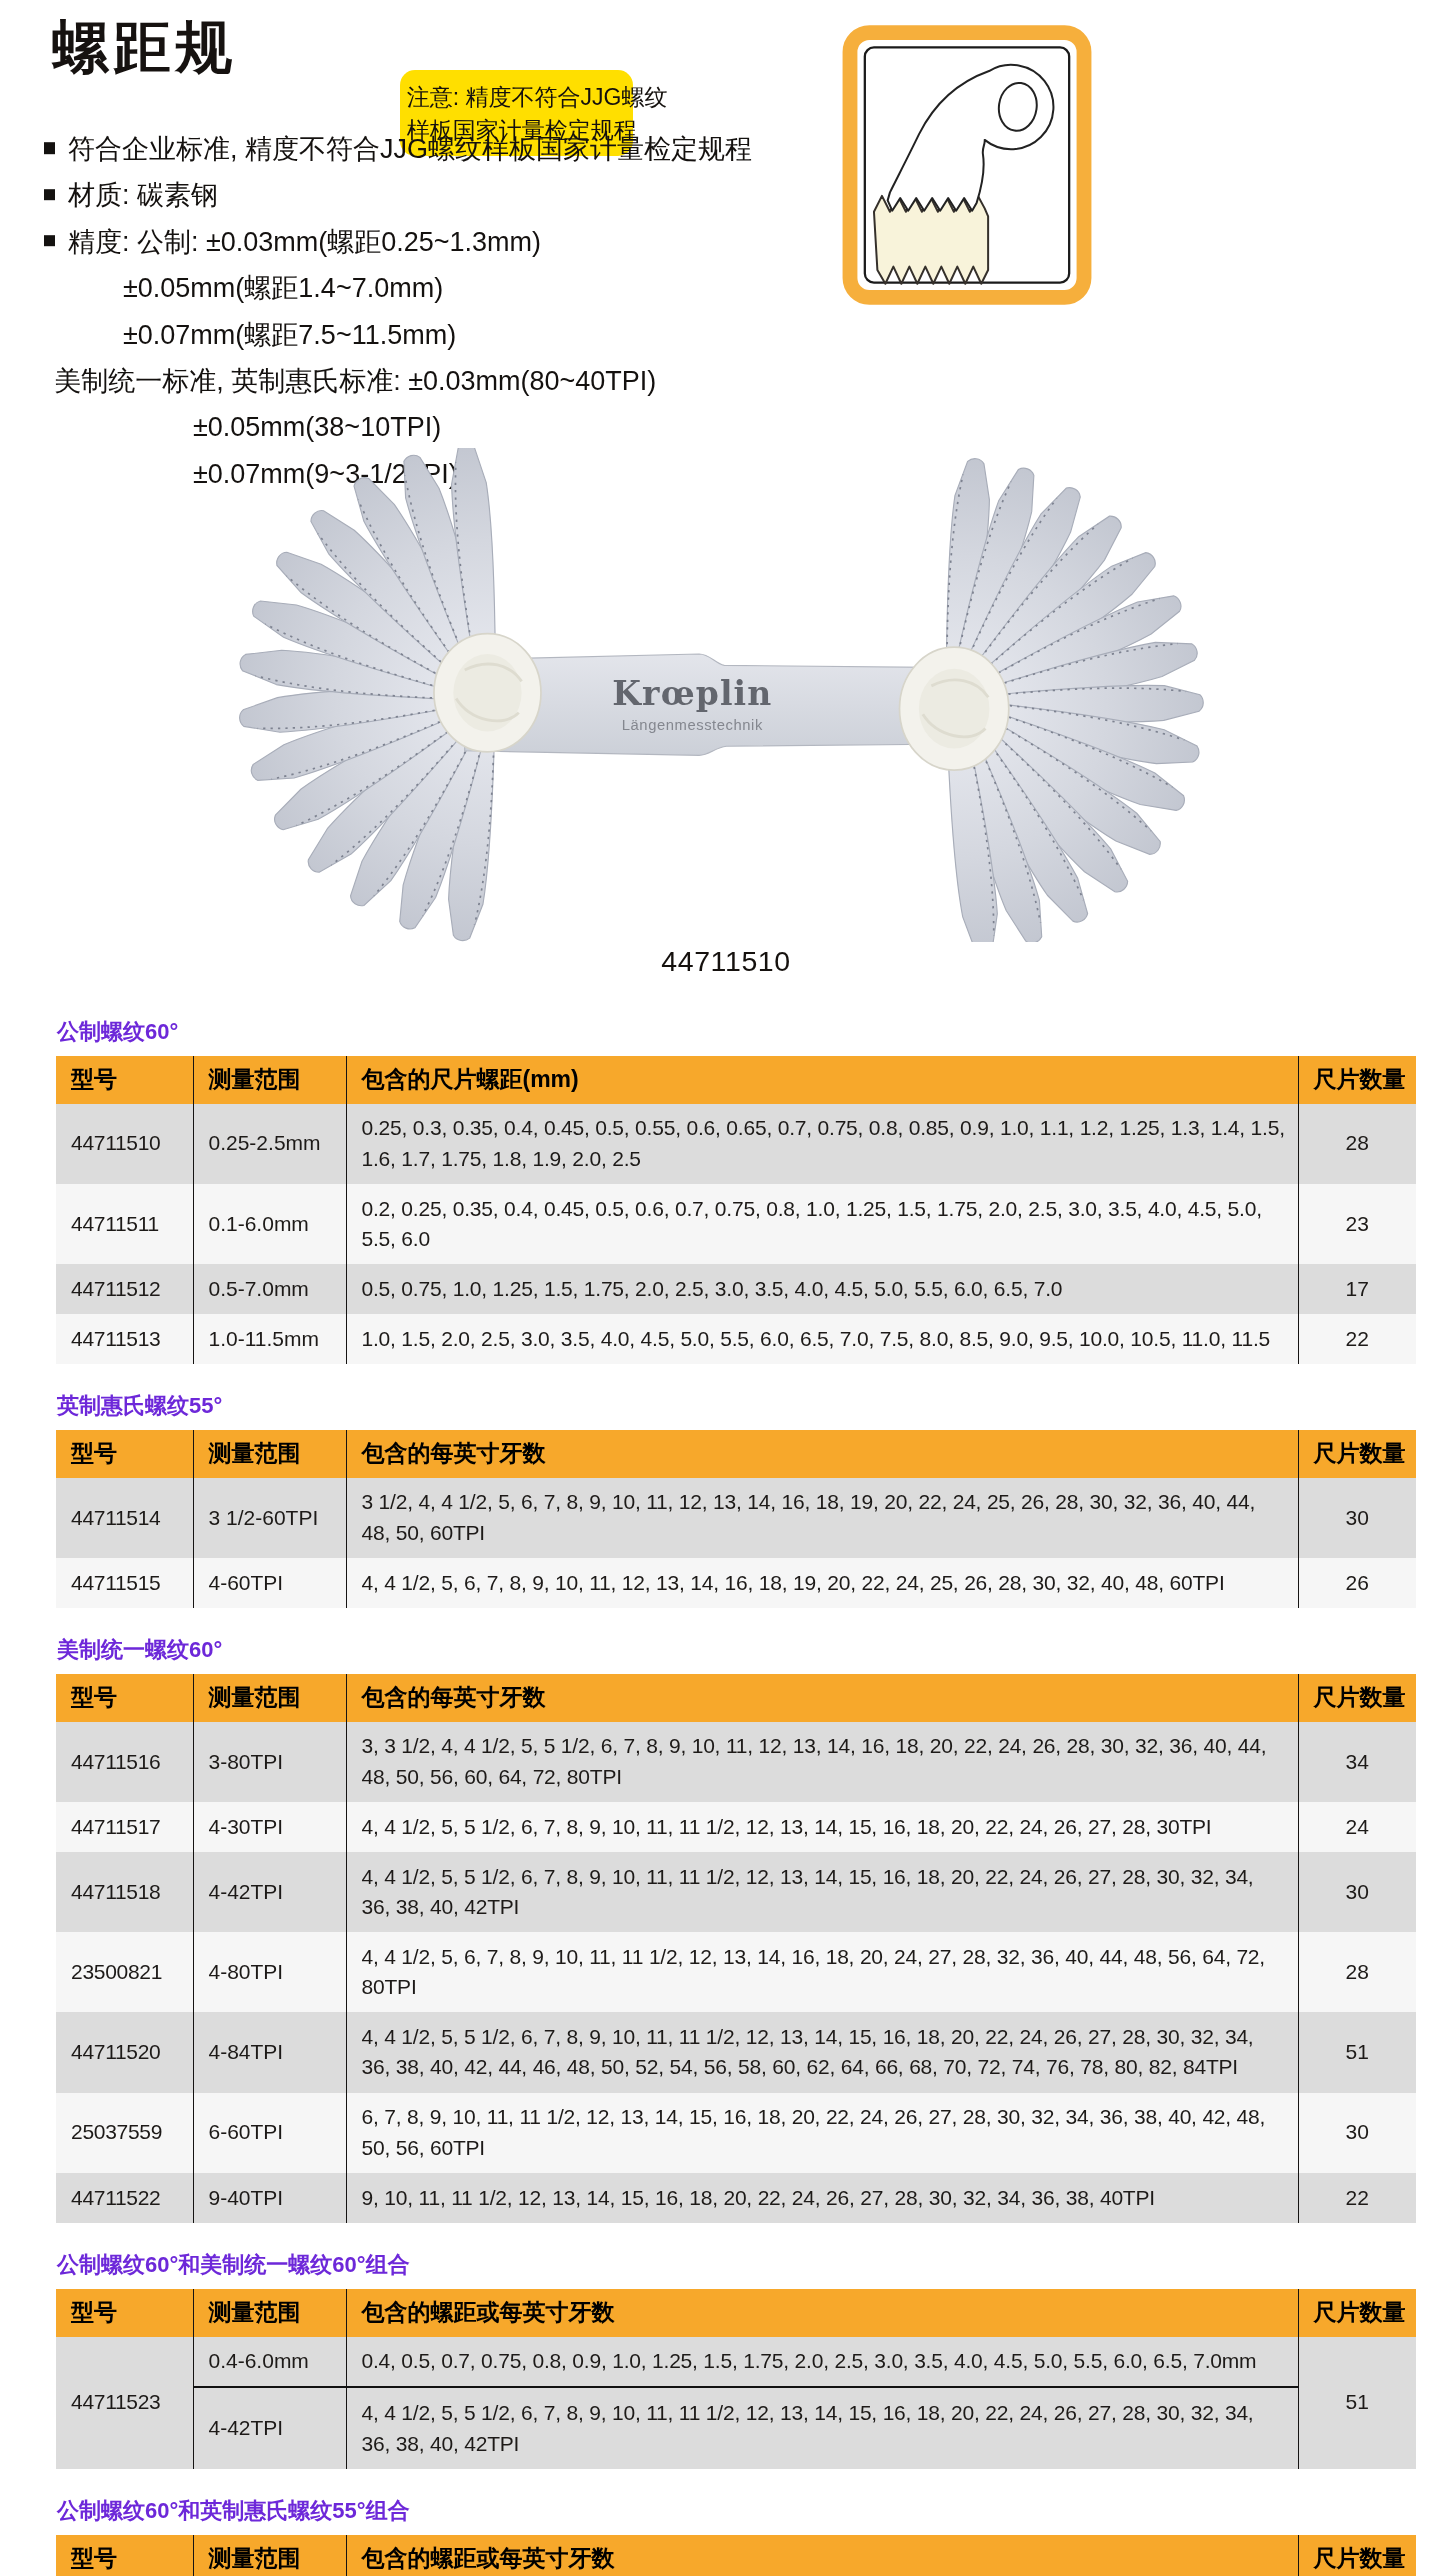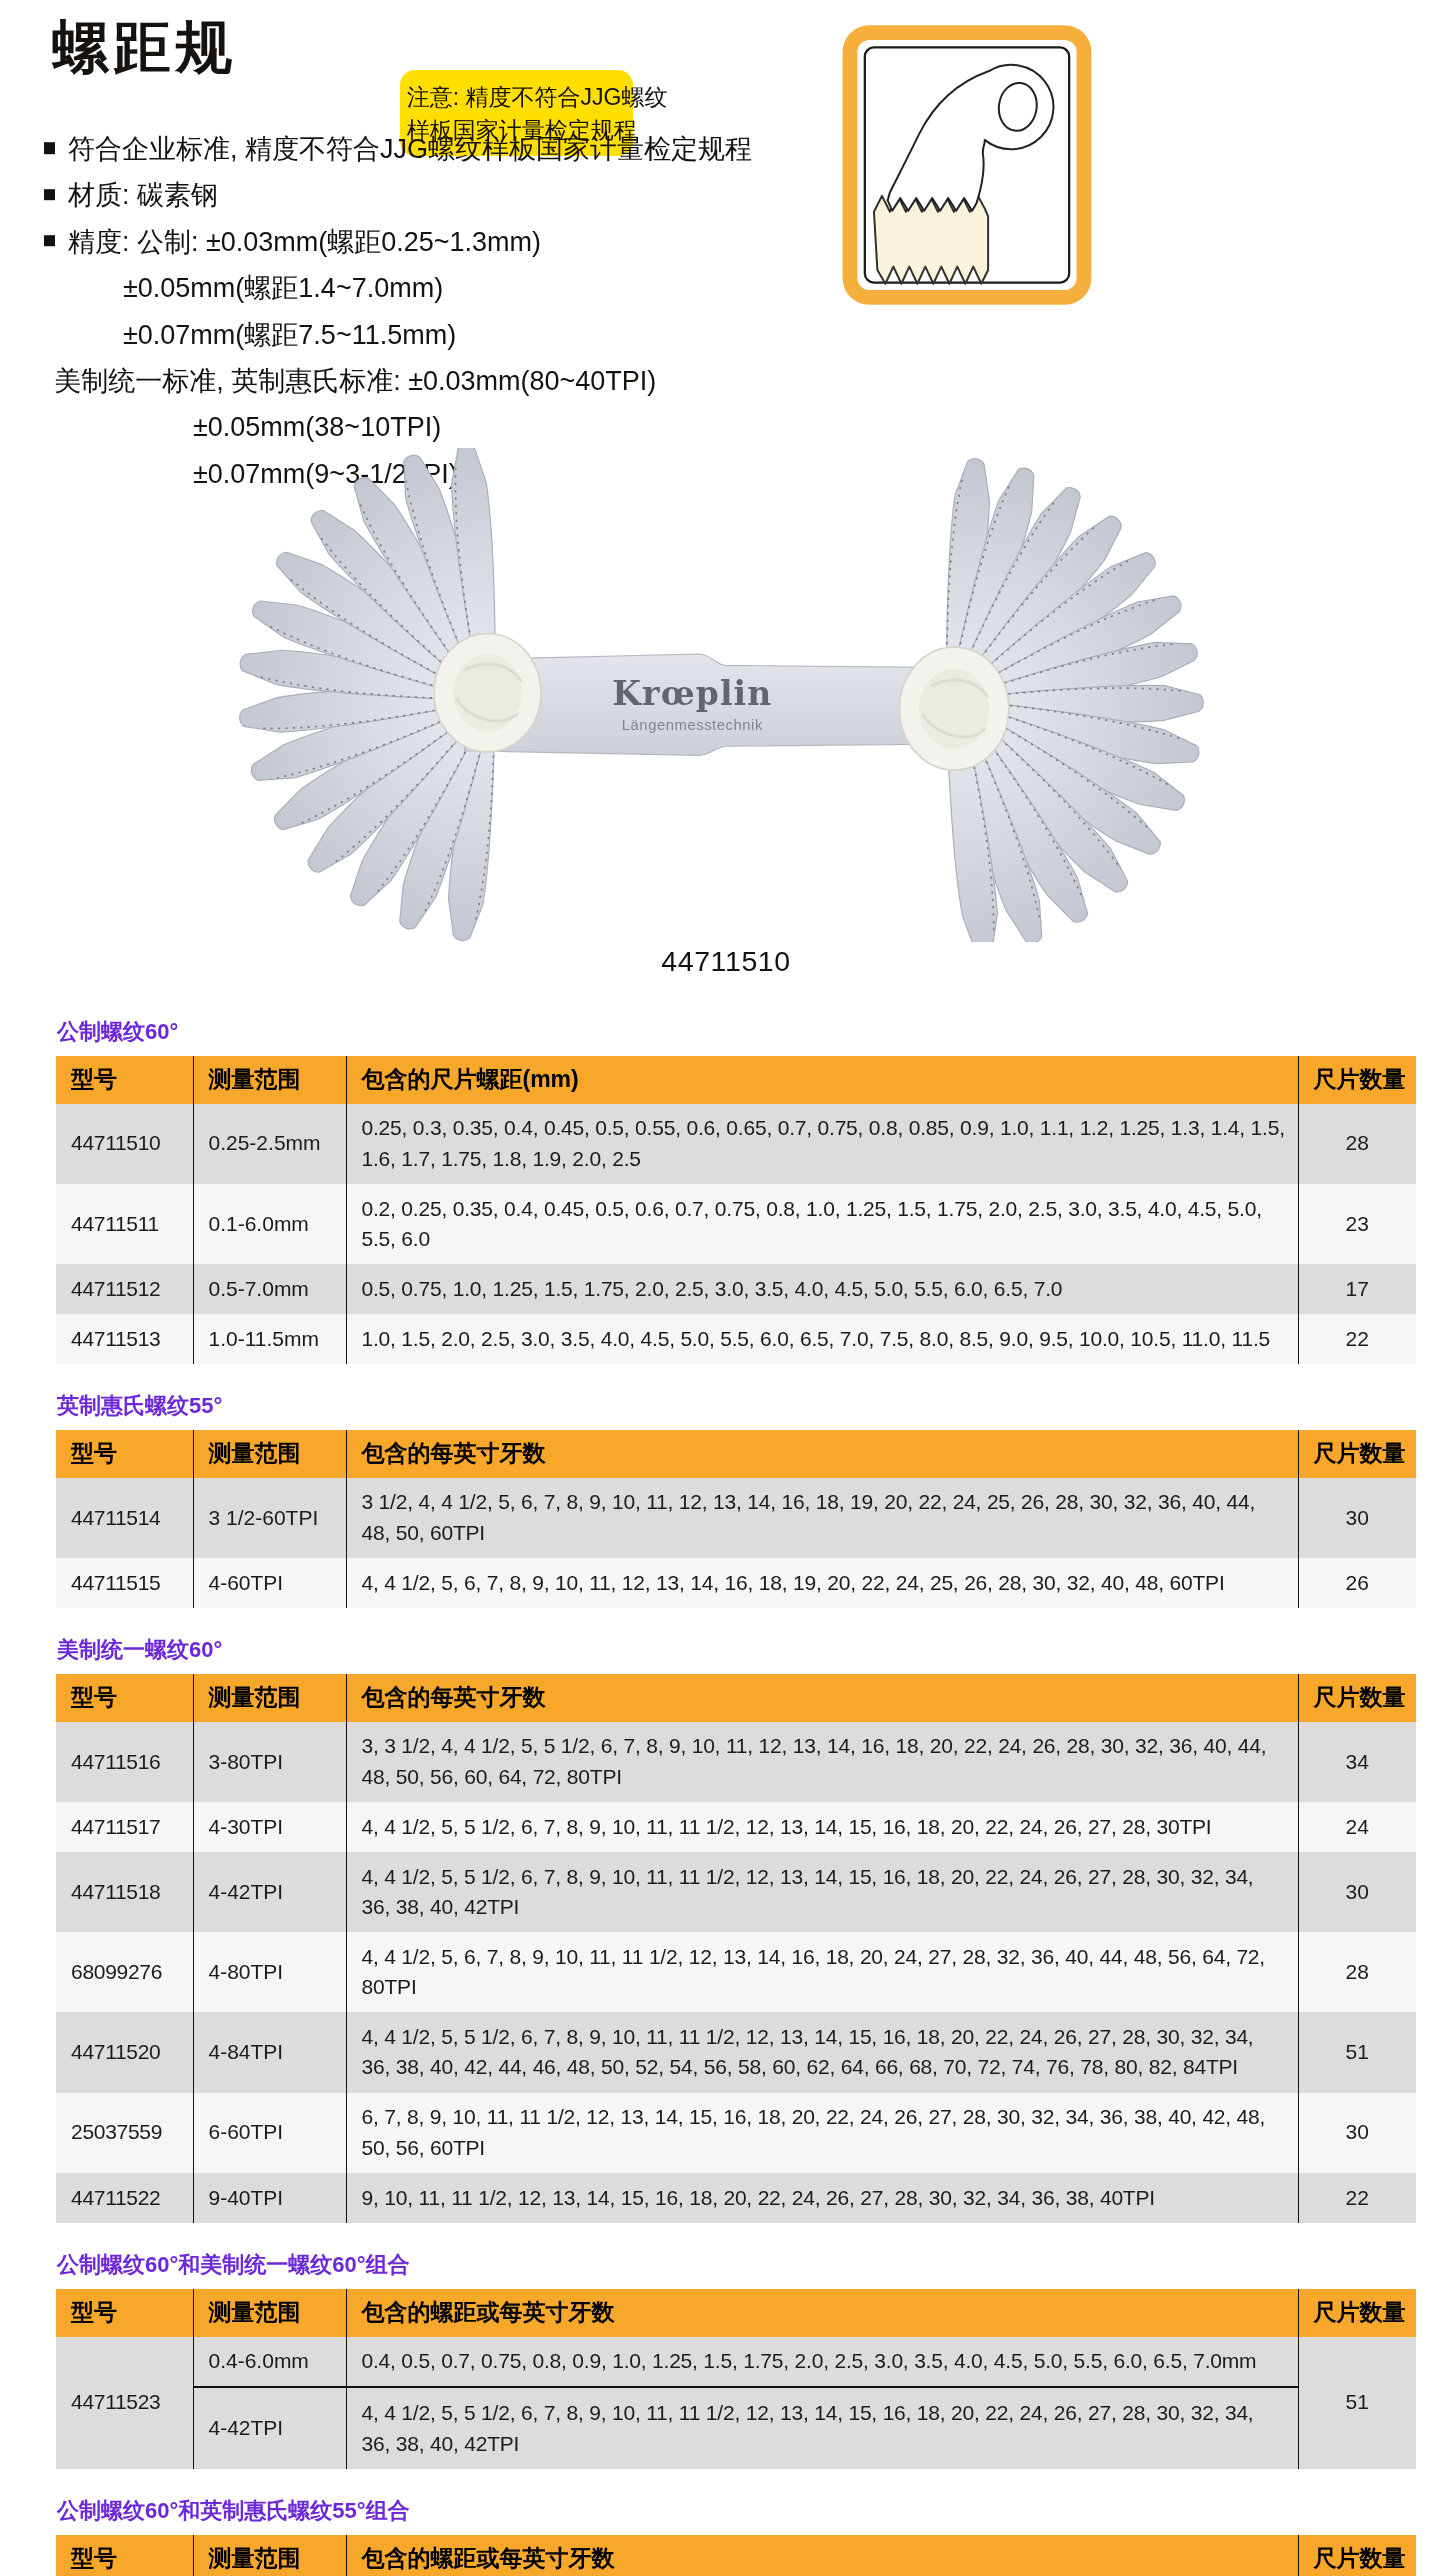--- a/index.html
+++ b/index.html
@@ -307,21 +307,21 @@
               <td class="values-cell">4, 4 1/2, 5, 5 1/2, 6, 7, 8, 9, 10, 11, 11 1/2, 12, 13, 14, 15, 16, 18, 20, 22, 24, 26, 27, 28, 30TPI</td>
               <td class="count-cell">24</td>
             </tr>
             <tr class="row-gray">
               <td class="model-cell">44711518</td>
               <td class="range-cell">4-42TPI</td>
               <td class="values-cell">4, 4 1/2, 5, 5 1/2, 6, 7, 8, 9, 10, 11, 11 1/2, 12, 13, 14, 15, 16, 18, 20, 22, 24, 26, 27, 28, 30, 32, 34, 36, 38, 40, 42TPI</td>
               <td class="count-cell">30</td>
             </tr>
             <tr class="row-light">
-              <td class="model-cell">68099276</td>
+              <td class="model-cell">23500821</td>
               <td class="range-cell">4-80TPI</td>
               <td class="values-cell">4, 4 1/2, 5, 6, 7, 8, 9, 10, 11, 11 1/2, 12, 13, 14, 16, 18, 20, 24, 27, 28, 32, 36, 40, 44, 48, 56, 64, 72, 80TPI</td>
               <td class="count-cell">28</td>
             </tr>
             <tr class="row-gray">
               <td class="model-cell">44711520</td>
               <td class="range-cell">4-84TPI</td>
               <td class="values-cell">4, 4 1/2, 5, 5 1/2, 6, 7, 8, 9, 10, 11, 11 1/2, 12, 13, 14, 15, 16, 18, 20, 22, 24, 26, 27, 28, 30, 32, 34, 36, 38, 40, 42, 44, 46, 48, 50, 52, 54, 56, 58, 60, 62, 64, 66, 68, 70, 72, 74, 76, 78, 80, 82, 84TPI</td>
               <td class="count-cell">51</td>
             </tr>

